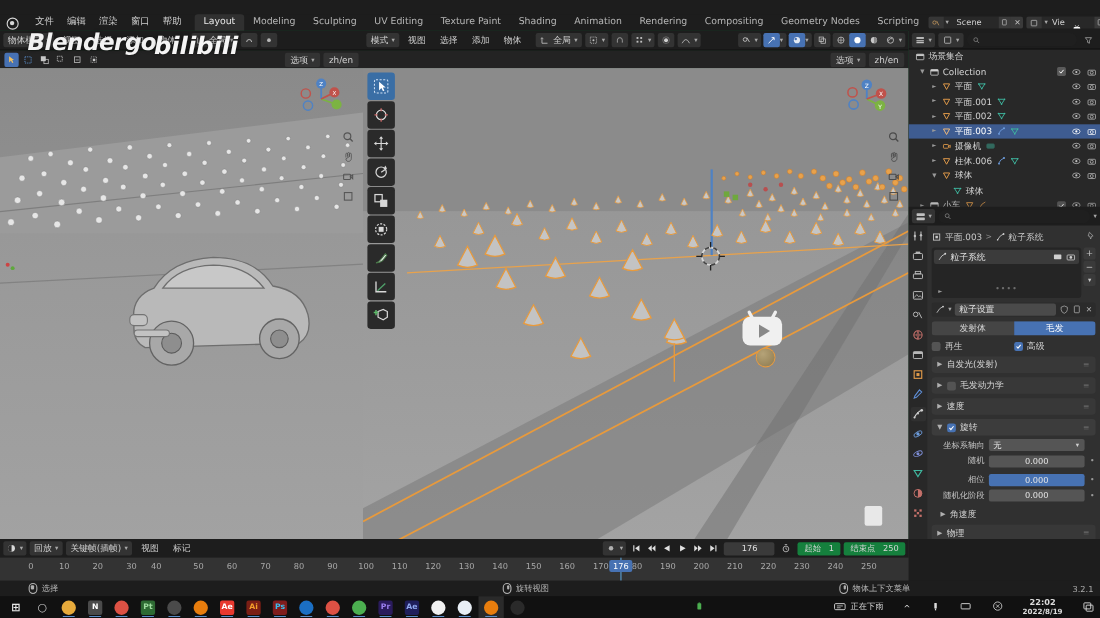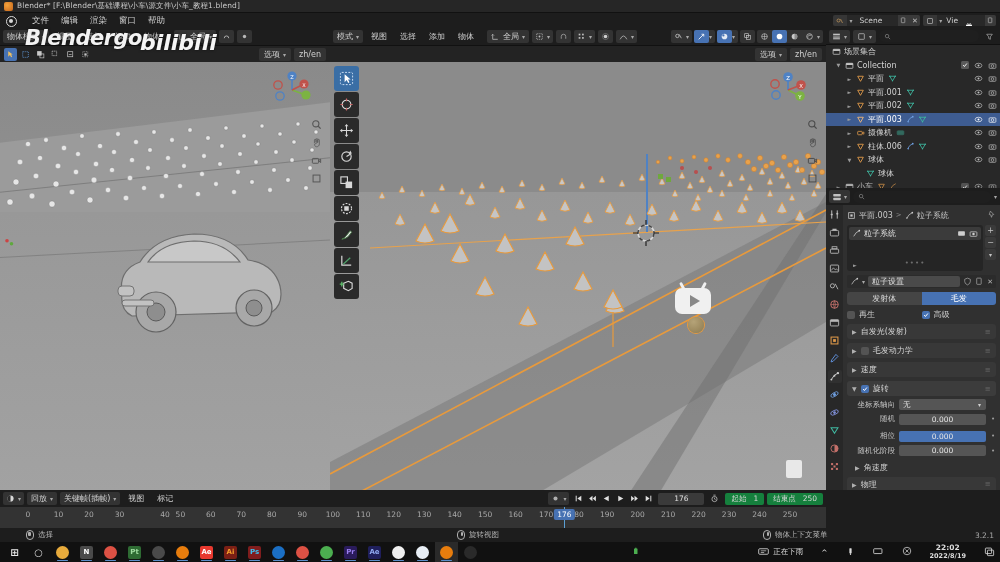--- a/index.html
+++ b/index.html
@@ -247,35 +247,44 @@
   #wm3 .pl { width:0; height:0; border-left:10px solid #888;
     border-top:6px solid transparent; border-bottom:6px solid transparent; margin-left:3px; }
 
   .cursor { position:absolute; left:694px; top:297px; z-index:25; }
 </style>
 </head>
 <body>
 
 <div id="app">
 
-<div class="titlebar">
-  <div class="tlogo"></div>
-  <div class="ttext">Blender* [F:\Blender\基础课程\小车\源文件\小车_教程1.blend]</div>
-</div>
 
 <div class="topbar">
   <div class="blogo">
     <div class="ring"></div>
         <div class="dot"></div>
   </div>
   <div class="menu-item">文件</div>
   <div class="menu-item">编辑</div>
   <div class="menu-item">渲染</div>
   <div class="menu-item">窗口</div>
   <div class="menu-item">帮助</div>
+  <div class="ws-tabs">
+    <div class="ws-tab active">Layout</div>
+    <div class="ws-tab">Modeling</div>
+    <div class="ws-tab">Sculpting</div>
+    <div class="ws-tab">UV Editing</div>
+    <div class="ws-tab">Texture Paint</div>
+    <div class="ws-tab">Shading</div>
+    <div class="ws-tab">Animation</div>
+    <div class="ws-tab">Rendering</div>
+    <div class="ws-tab">Compositing</div>
+    <div class="ws-tab">Geometry Nodes</div>
+    <div class="ws-tab">Scripting</div>
+  </div>
   <div class="topbar-right">
     <div class="sc-field">
       <div class="sc-ico">
         <svg viewBox="0 0 16 16">
               <circle cx="5" cy="7" r="3" fill="none" stroke="#d0a060" stroke-width="1.3"></circle>
               <path d="M9 4 L13 12" stroke="#d0a060" stroke-width="1.3" fill="none"></path>
             </svg>
       </div>
       <div class="caret" style="padding:0 2px">▾</div>
       <div class="sc-name">Scene</div>
@@ -1588,21 +1597,21 @@
         <span>结束点</span>
         <span>250</span>
       </div>
     </div>
   </div>
   <div class="tl-ruler" id="tl-ruler">
         <div class="tl-tick" style="left: 28px;">0</div>
         <div class="tl-tick" style="left: 58.48px;">10</div>
         <div class="tl-tick" style="left: 88.96px;">20</div>
         <div class="tl-tick" style="left: 119.44px;">30</div>
-        <div class="tl-tick" style="left: 165px;">40</div>
+        <div class="tl-tick" style="left: 142px;">40</div>
         <div class="tl-tick" style="left: 180.4px;">50</div>
         <div class="tl-tick" style="left: 210.88px;">60</div>
         <div class="tl-tick" style="left: 241.36px;">70</div>
         <div class="tl-tick" style="left: 271.84px;">80</div>
         <div class="tl-tick" style="left: 302.32px;">90</div>
         <div class="tl-tick" style="left: 332.8px;">100</div>
         <div class="tl-tick" style="left: 363.28px;">110</div>
         <div class="tl-tick" style="left: 393.76px;">120</div>
         <div class="tl-tick" style="left: 424.24px;">130</div>
         <div class="tl-tick" style="left: 454.72px;">140</div>

